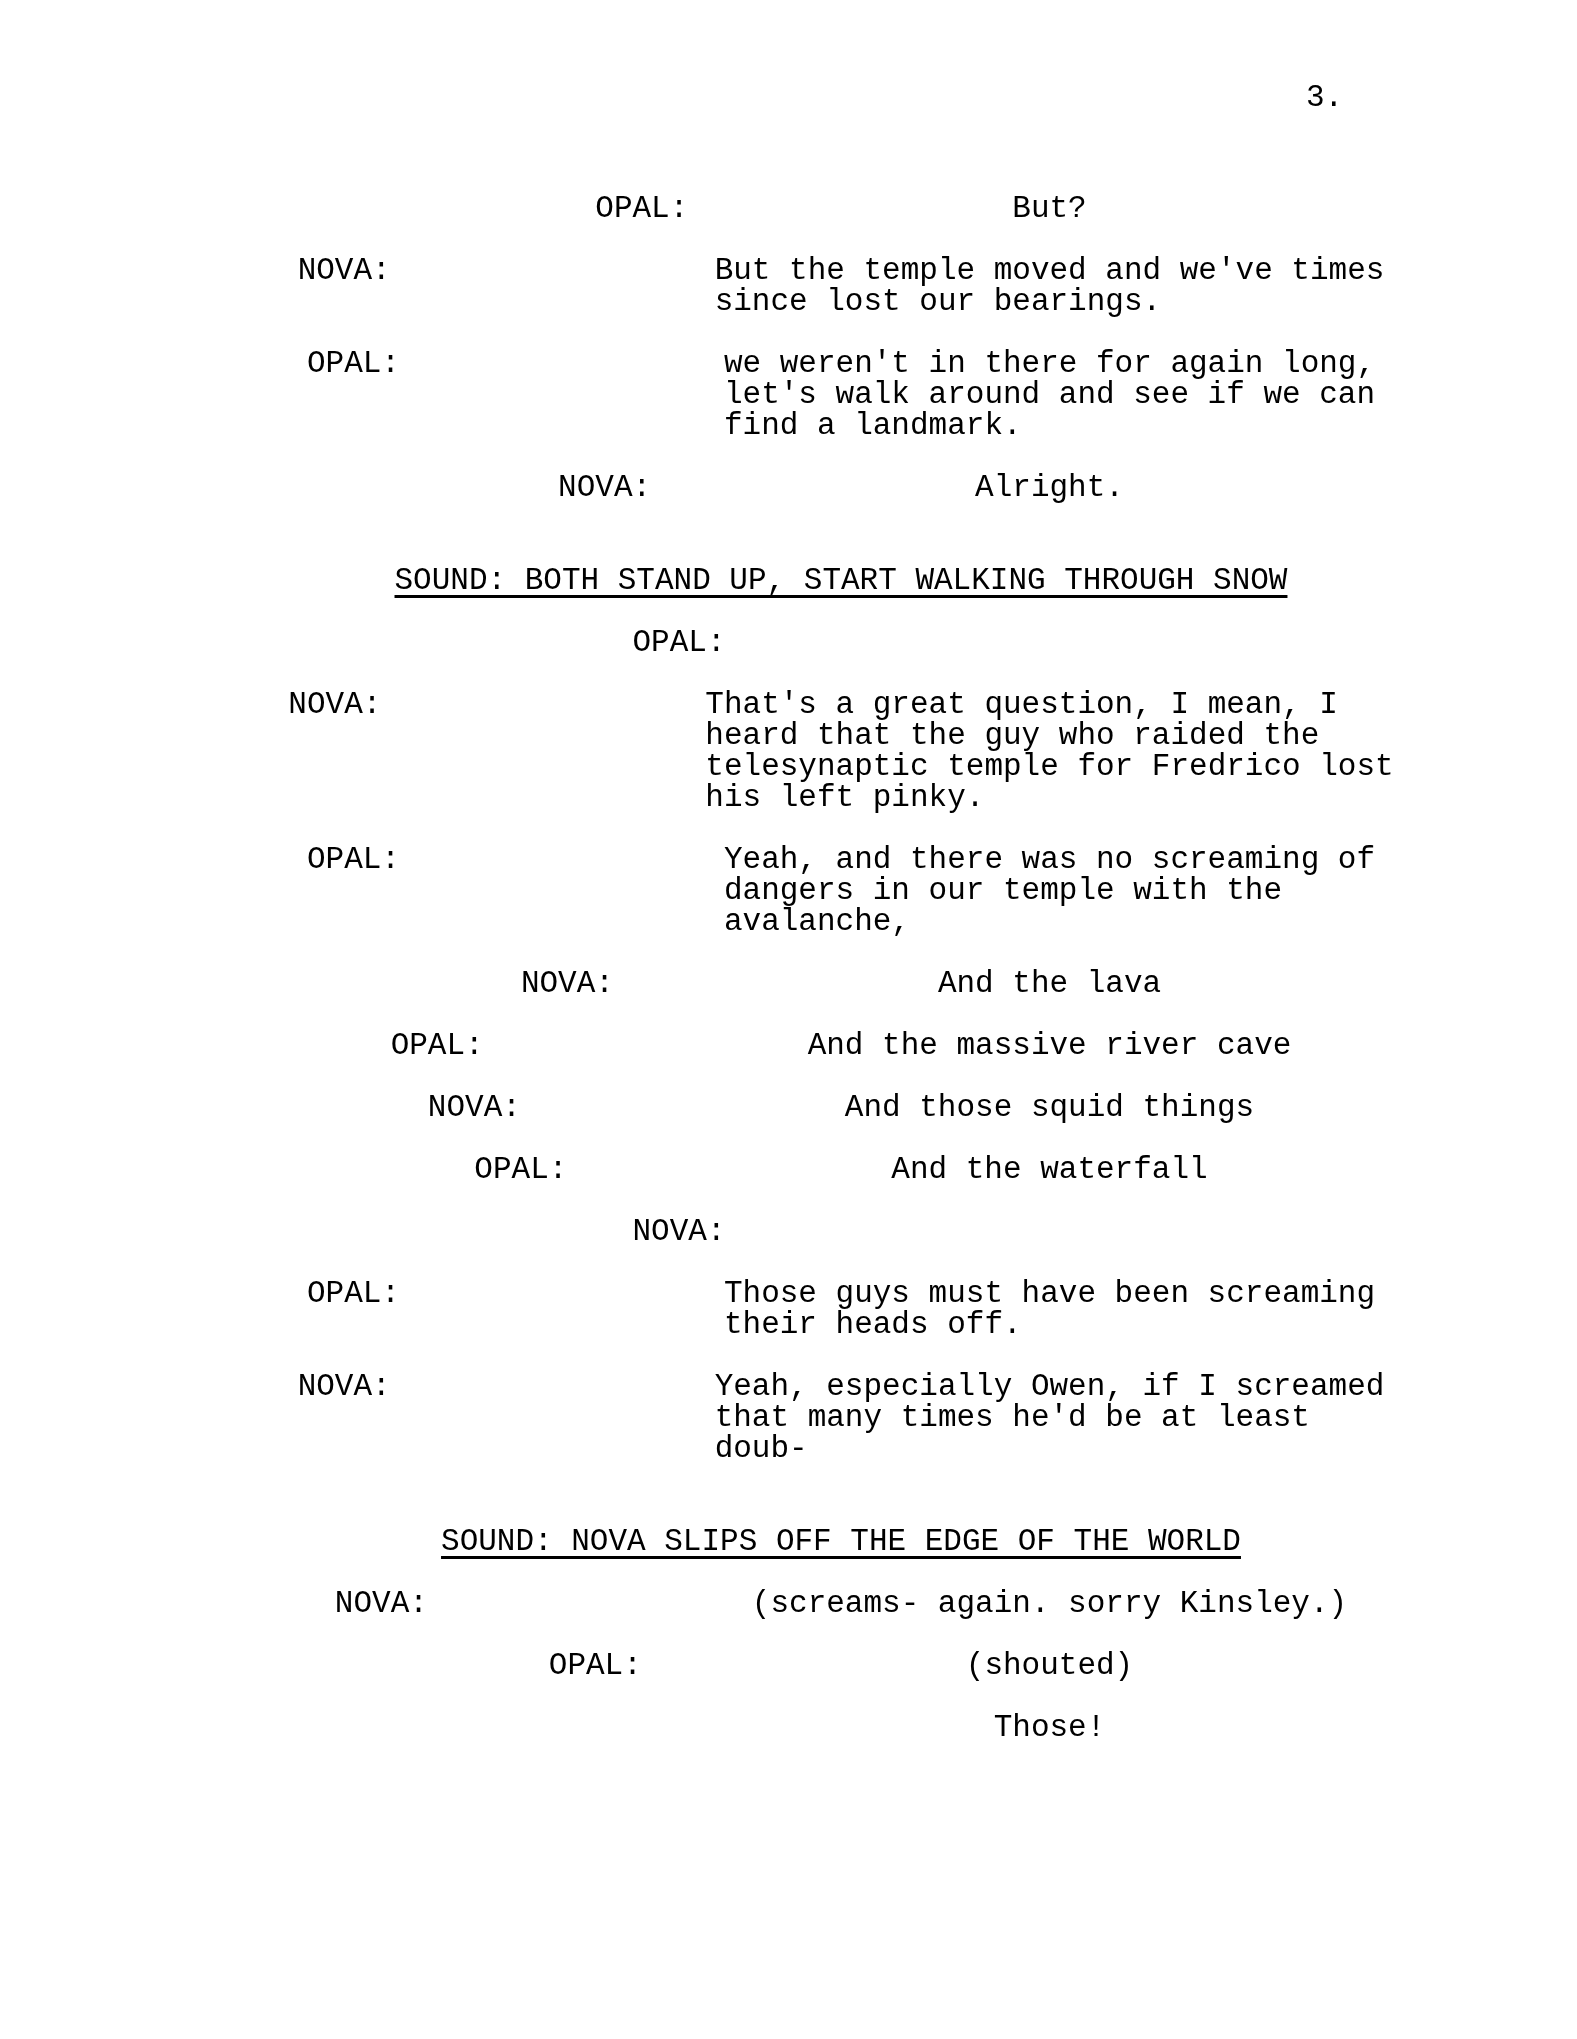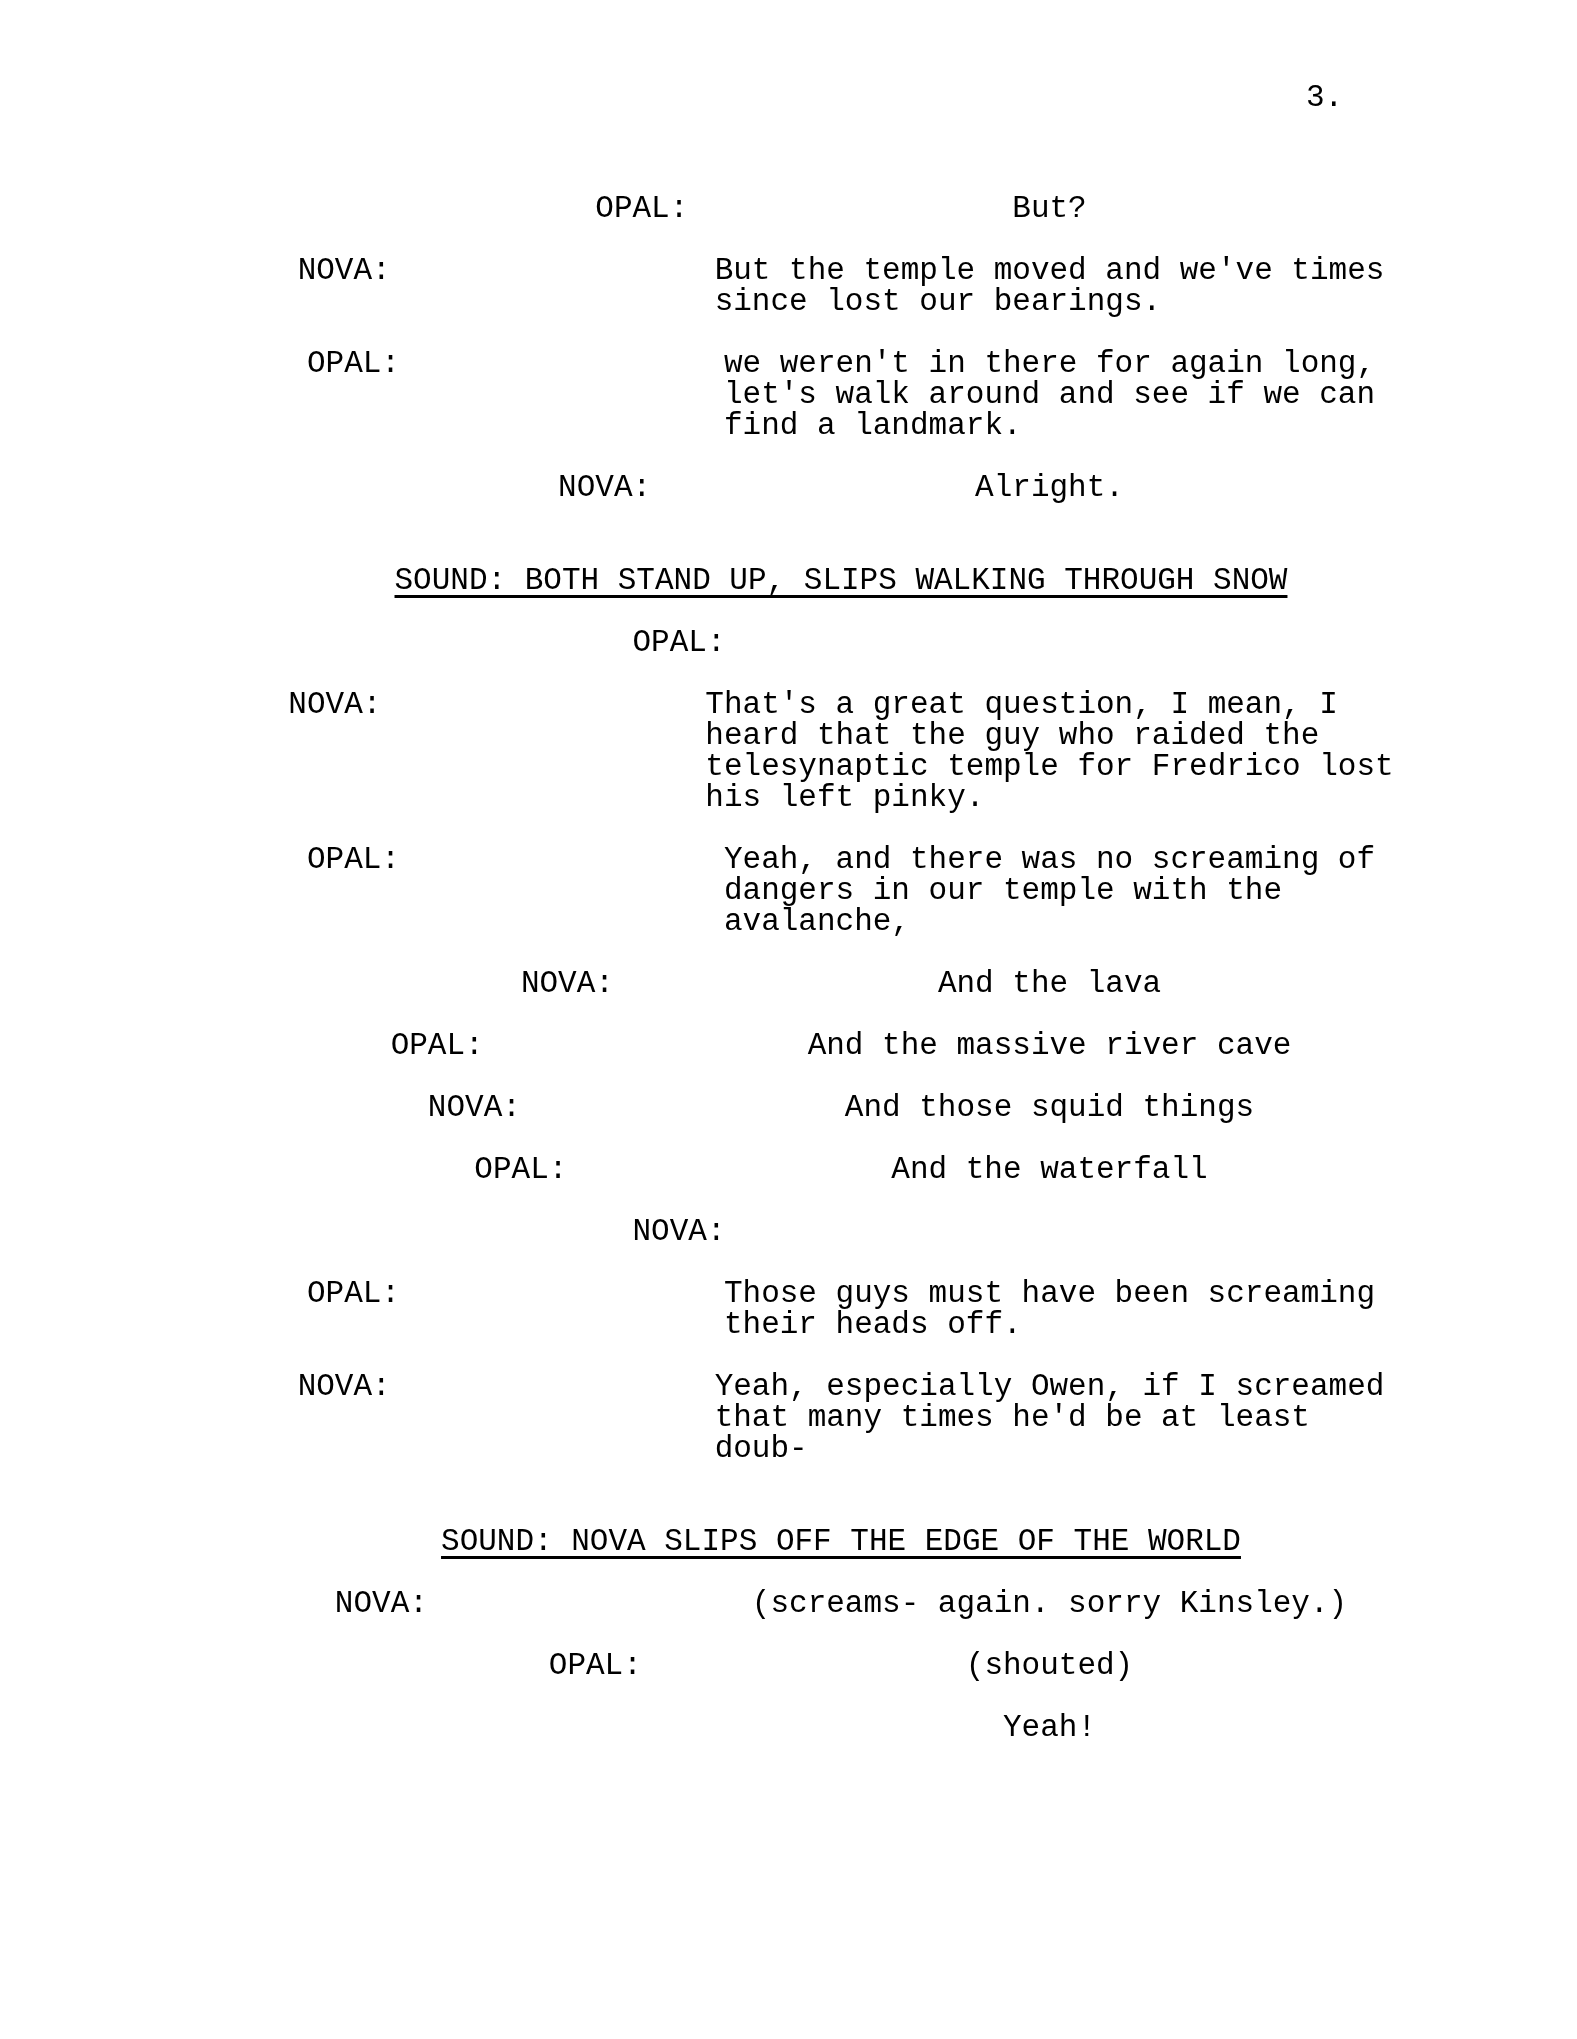--- a/index.html
+++ b/index.html
@@ -85,21 +85,21 @@
         <div class="char-col">OPAL:</div>
         <div class="dialogue-col">we weren't in there for again long,
 let's walk around and see if we can
 find a landmark.</div>
       </div>
       <div class="entry dialogue">
         <div class="char-col">NOVA:</div>
         <div class="dialogue-col">Alright.</div>
       </div>
       <div class="entry sound">
-        <span class="sound-text">SOUND: BOTH STAND UP, SLIPS WALKING THROUGH SNOW</span>
+        <span class="sound-text">SOUND: BOTH STAND UP, START WALKING THROUGH SNOW</span>
       </div>
       <div class="entry dialogue">
         <div class="char-col">OPAL:</div>
       </div>
       <div class="entry dialogue">
         <div class="char-col">NOVA:</div>
         <div class="dialogue-col">That's a great question, I mean, I
 heard that the guy who raided the
 telesynaptic temple for Fredrico lost
 his left pinky.</div>
@@ -146,16 +146,16 @@
       <div class="entry dialogue">
         <div class="char-col">NOVA:</div>
         <div class="dialogue-col">(screams- again. sorry Kinsley.)</div>
       </div>
       <div class="entry dialogue">
         <div class="char-col">OPAL:</div>
         <div class="dialogue-col">(shouted)</div>
       </div>
       <div class="entry dialogue">
         <div class="char-col"></div>
-        <div class="dialogue-col">Yeah!</div>
+        <div class="dialogue-col">Those!</div>
       </div>
     </div>
 </div>
 
 </body></html>

